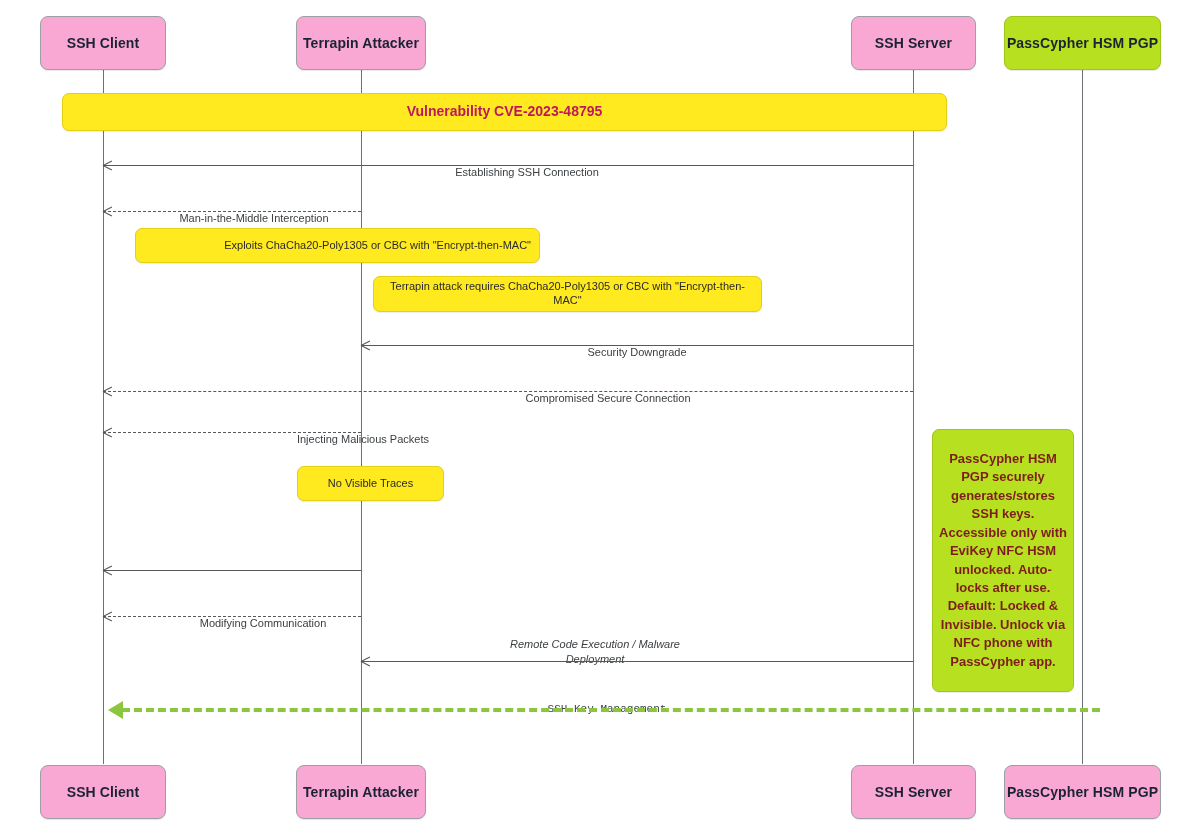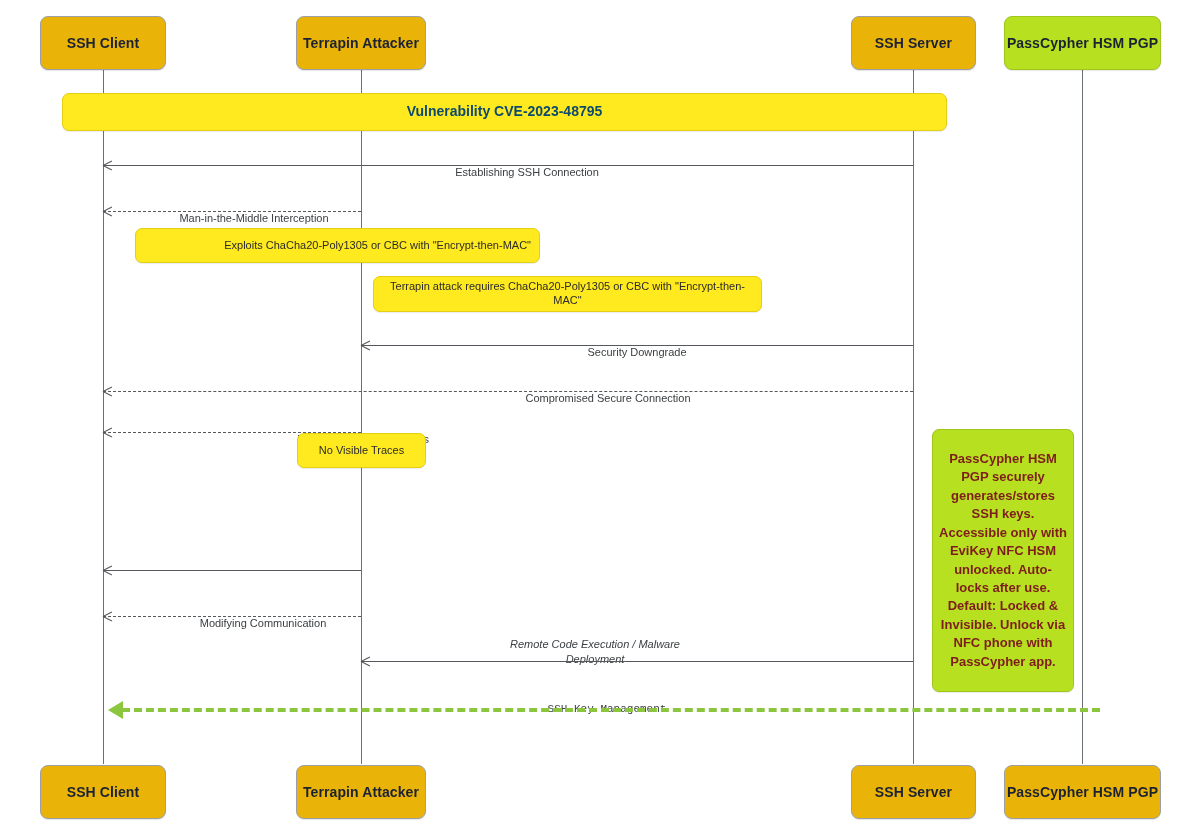--- a/index.html
+++ b/index.html
@@ -26,21 +26,21 @@
     width: 1px;
     background: #6b6f76;
   }
 
   
   .actor {
     position: absolute;
     box-sizing: border-box;
     border: 1px solid #9aa0a6;
     border-radius: 8px;
-    background: #eab308;
+    background: #f9a8d4;
     color: #1b2233;
     font-weight: bold;
     font-size: 14px;
     display: flex;
     align-items: center;
     justify-content: center;
     text-align: center;
     letter-spacing: 0.1px;
     box-shadow: 0 1px 1px rgba(0,0,0,0.10);
   }
@@ -62,21 +62,21 @@
     justify-content: center;
     text-align: center;
     font-size: 11px;
     line-height: 1.25;
     padding: 2px 8px;
     box-shadow: 0 1px 1px rgba(0,0,0,0.08);
   }
   .note.banner {
     font-weight: bold;
     font-size: 14px;
-    color: #0c4a6e;
+    color: #be185d;
     align-items: center;
   }
   .note.green-note {
     background: #b6e020;
     border-color: #9fc61d;
     font-weight: bold;
     font-size: 13px;
     line-height: 1.42;
     color: #7f1d1d;
     padding: 6px 6px;
@@ -191,21 +191,21 @@
   </div>
   <div class="msg-line dashed" style="left:103px; top:391px; width:810px;"></div>
   <div class="arrow-open-left" style="left:103px; top:386px;"></div>
 
   <div class="msg-label" style="left:79px; top:416px; width:350px;text-align:right;">
     <span>Injecting Malicious Packets</span>
   </div>
   <div class="msg-line dashed" style="left:103px; top:432px; width:258px;"></div>
   <div class="arrow-open-left" style="left:103px; top:427px;"></div>
 
-  <div class="note" style="left:297px; top:433px; width:129px; height:35px;">
+  <div class="note" style="left:297px; top:466px; width:147px; height:35px;">
     <span>No Visible Traces</span>
   </div>
 
   <div class="note green-note" style="left:932px; top:429px; width:142px; height:263px;">
     <span>PassCypher HSM PGP securely generates/stores SSH keys. Accessible only with EviKey NFC HSM unlocked. Auto-locks after use. Default: Locked &amp; Invisible. Unlock via NFC phone with PassCypher app.</span>
   </div>
 
 
   <div class="msg-line" style="left:103px; top:570px; width:258px;"></div>
   <div class="arrow-open-left" style="left:103px; top:565px;"></div>

